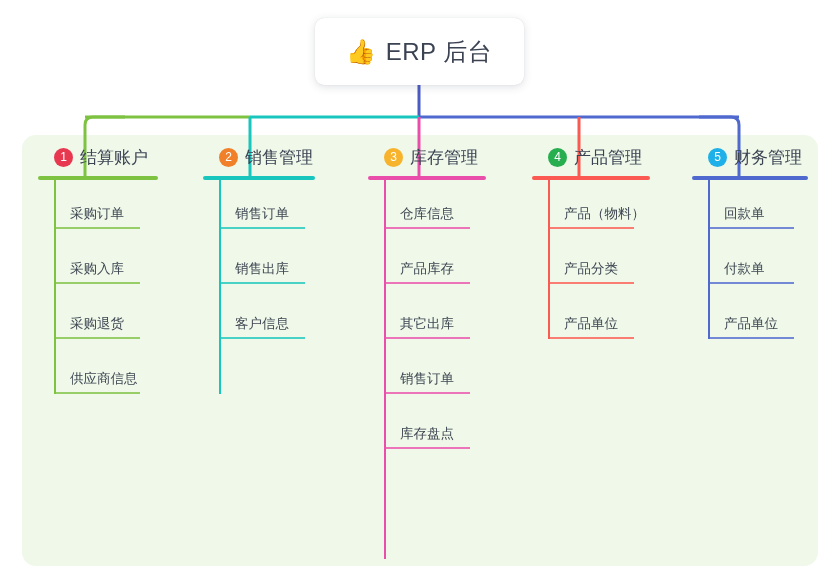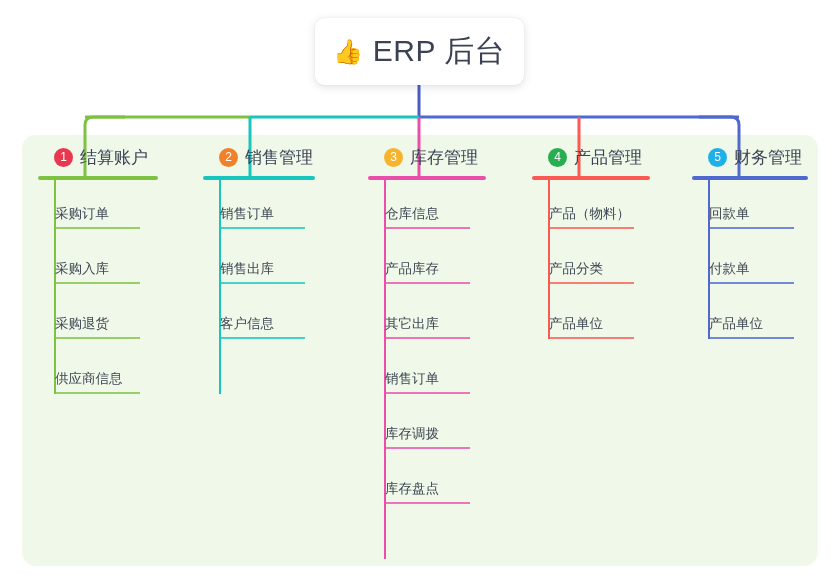--- a/index.html
+++ b/index.html
@@ -35,21 +35,21 @@
     gap: 9px;
     z-index: 6;
   }
   .root-icon {
     font-size: 24px;
     line-height: 1;
     display: block;
     filter: saturate(1.05);
   }
   .root-title {
-    font-size: 30px;
+    font-size: 24px;
     color: #3b4252;
     letter-spacing: 0.5px;
     white-space: nowrap;
   }
 
   
   #connectors {
     position: absolute;
     left: 0;
     top: 0;
@@ -122,21 +122,21 @@
     left: 16px;
     top: 0;
     width: 2px;
   }
   .leaf {
     position: relative;
     height: 55px;
   }
   .leaf-label {
     position: absolute;
-    left: 17px;
+    left: 32px;
     bottom: 12px;
     font-size: 13.5px;
     color: #3f4652;
     white-space: nowrap;
   }
   .leaf-rule {
     position: absolute;
     left: 16px;
     bottom: 6px;
     height: 2px;
@@ -235,24 +235,20 @@
           </div>
           <div class="leaf">
             <span class="leaf-label">其它出库</span>
             <div class="leaf-rule" style="background: rgb(234, 78, 171); opacity: 0.78;"></div>
           </div>
           <div class="leaf">
             <span class="leaf-label">销售订单</span>
             <div class="leaf-rule" style="background: rgb(234, 78, 171); opacity: 0.78;"></div>
           </div>
           <div class="leaf">
-            <span class="leaf-label">库存调拨</span>
-            <div class="leaf-rule" style="background: rgb(234, 78, 171); opacity: 0.78;"></div>
-          </div>
-          <div class="leaf">
             <span class="leaf-label">库存盘点</span>
             <div class="leaf-rule" style="background: rgb(234, 78, 171); opacity: 0.78;"></div>
           </div>
         </div>
       </div>
       <div class="column" style="left: 532px;">
         <div class="col-head">
           <span class="badge" style="background: rgb(39, 174, 79);">4</span>
           <span class="col-title">产品管理</span>
         </div>

